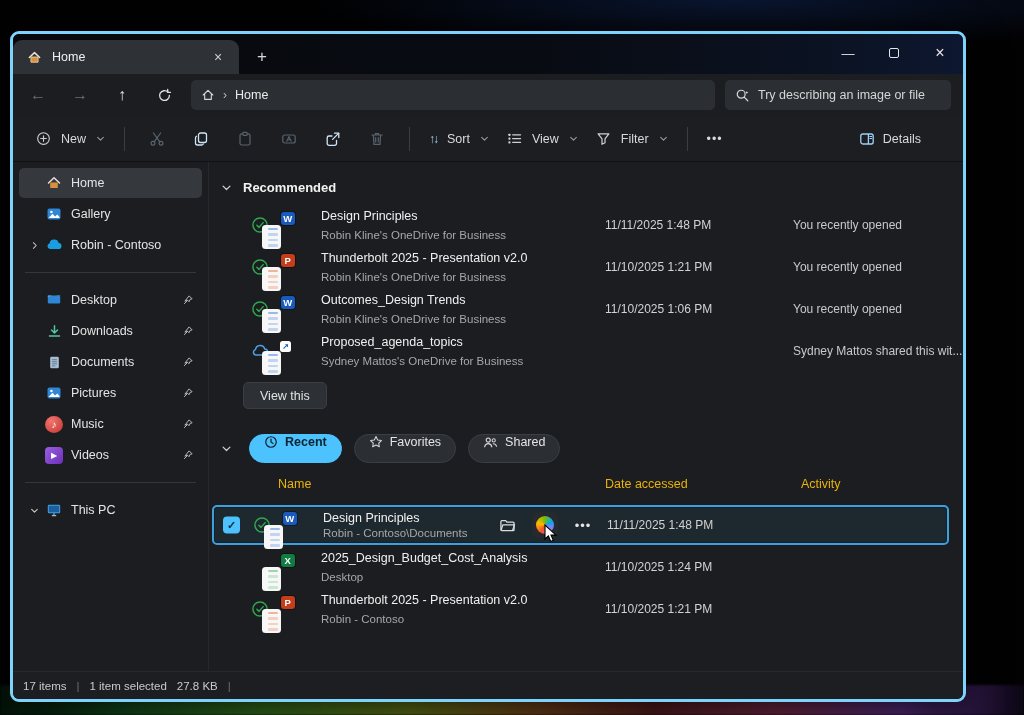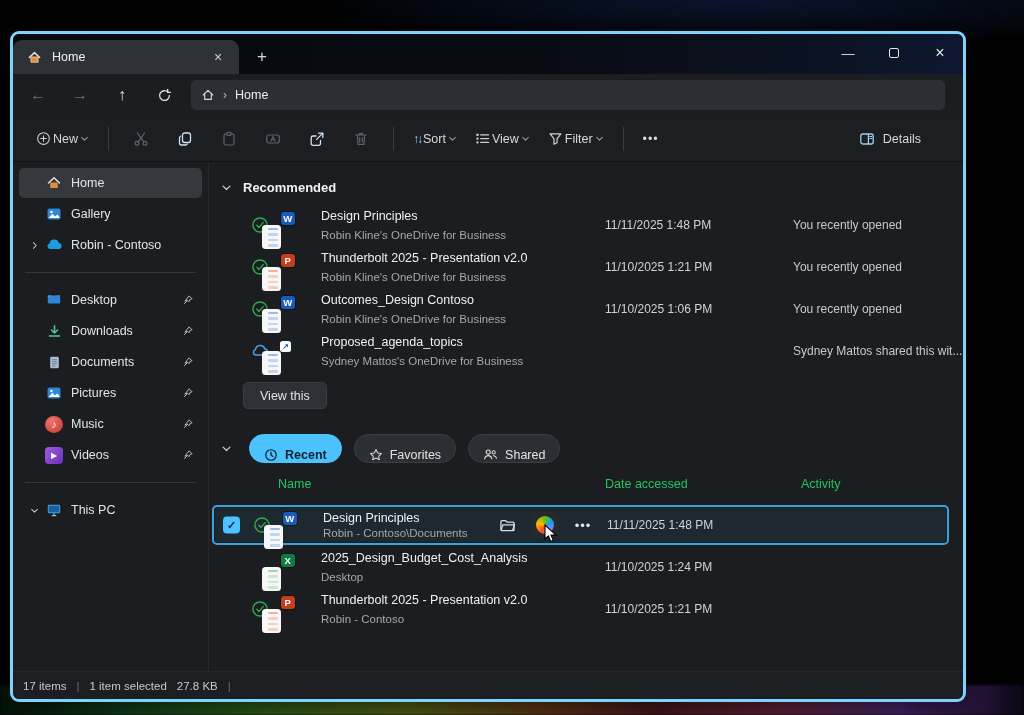--- a/index.html
+++ b/index.html
@@ -37,21 +37,21 @@
   .nav-btn.dim{color:#6b6f74;}
   .addressbar{flex:1;height:30px;background:#2b2e33;border-radius:5px;margin:0 6px 0 4px;
     display:flex;align-items:center;gap:8px;padding:0 10px;}
   .crumb-text{font-size:12.5px;color:#eaeaea;}
   .crumb-sep{color:#b8b8b8;font-size:12px;}
   .searchbox{width:226px;height:30px;background:#2b2e33;border-radius:5px;display:flex;align-items:center;gap:8px;padding:0 10px;}
   .search-ph{font-size:12.5px;color:#d6d6d6;white-space:nowrap;}
   
   .toolbar{height:46px;flex:0 0 46px;background:#1c1e22;display:flex;align-items:center;
     padding:0 14px;border-bottom:1px solid #101114;}
-  .tb-btn{display:flex;align-items:center;gap:2px;padding:6px 9px;border-radius:5px;font-size:12.5px;color:#d9d9d9;}
+  .tb-btn{display:flex;align-items:center;gap:10px;padding:6px 9px;border-radius:5px;font-size:12.5px;color:#d9d9d9;}
   .tb-ic{width:34px;height:32px;display:flex;align-items:center;justify-content:center;border-radius:5px;margin:0 5px;}
   .tb-sep{width:1px;height:24px;background:#3a3d42;margin:0 10px;}
   .tb-spacer{flex:1;}
   .chev{opacity:.8}
   .dimico{opacity:.38}
   .blueico{color:#9fd0f5;}
   .details-btn{display:flex;align-items:center;gap:8px;font-size:12.5px;color:#d9d9d9;padding:6px 10px;margin-right:18px;}
   
   .bodywrap{flex:1;display:flex;min-height:0;}
   .sidebar{width:196px;flex:0 0 196px;padding:5px 4px 0 4px;border-right:1px solid #26282c;overflow:hidden;}
@@ -73,26 +73,26 @@
   .r-status{position:absolute;left:42px;top:50%;transform:translateY(-50%);width:18px;height:18px;}
   .r-fileico{position:absolute;left:72px;top:50%;transform:translateY(-50%);}
   .r-name{position:absolute;left:112px;top:5px;font-size:12.5px;color:#f0f0f0;white-space:nowrap;}
   .r-loc{position:absolute;left:112px;bottom:5px;font-size:11.5px;color:#a7a7a7;white-space:nowrap;}
   .r-date{position:absolute;left:396px;top:50%;transform:translateY(-50%);font-size:12px;color:#d2d2d2;white-space:nowrap;}
   .r-act{position:absolute;left:584px;top:50%;transform:translateY(-50%);font-size:12px;color:#c9c9c9;white-space:nowrap;}
   .viewmore{margin:10px 0 4px 34px;height:27px;padding:0 16px;background:#2d3035;border:1px solid #3a3d42;
     border-radius:5px;font-size:12.5px;color:#e2e2e2;display:inline-flex;align-items:center;}
   
   .pill-row{display:flex;align-items:center;margin:20px 0 2px 0;height:30px;}
-  .pill{height:29px;border-radius:15px;display:flex;align-items:flex-end;gap:7px;padding:0 14px;margin-right:12px;
+  .pill{height:29px;border-radius:15px;display:flex;align-items:flex-start;gap:7px;padding:0 14px;margin-right:12px;
     background:#2b2e33;border:1px solid #3b3e43;font-size:12.5px;color:#e4e4e4;}
   .pill.active{background:#4cc2ff;border-color:#4cc2ff;color:#0b2430;font-weight:bold;}
   
   .thead{position:relative;height:30px;margin-top:10px;}
-  .th{position:absolute;top:4px;font-size:12.5px;color:#22c55e;}
+  .th{position:absolute;top:4px;font-size:12.5px;color:#eab308;}
   .th-name{left:69px;} .th-date{left:396px;} .th-act{left:592px;text-align:right;}
   .file-row{height:40px;position:relative;margin:2px 14px 2px 3px;border-radius:5px;}
   .file-row.sel{background:rgba(76,194,255,.07);border:2px solid #3f9fd8;box-shadow:inset 0 0 0 1px #0c222e;}
   .f-check{position:absolute;left:9px;top:50%;transform:translateY(-50%);width:17px;height:17px;border-radius:4px;
     background:#4cc2ff;color:#0e3044;font-size:11px;display:flex;align-items:center;justify-content:center;font-weight:bold;}
   .f-status{position:absolute;left:39px;top:50%;transform:translateY(-50%);width:18px;height:18px;}
   .f-fileico{position:absolute;left:69px;top:50%;transform:translateY(-50%);}
   .f-name{position:absolute;left:109px;top:4px;font-size:12.5px;color:#f0f0f0;white-space:nowrap;}
   .f-loc{position:absolute;left:109px;bottom:4px;font-size:11.5px;color:#a7a7a7;white-space:nowrap;}
   .f-date{position:absolute;left:393px;top:50%;transform:translateY(-50%);font-size:12px;color:#d2d2d2;white-space:nowrap;}
@@ -155,20 +155,28 @@
           <path d="M11.4 1.6v3h3" fill="none" stroke="#e0e0e0" stroke-width="1.4" stroke-linecap="round" stroke-linejoin="round"></path>
         </svg>
     </div>
     <div class="addressbar">
       <svg width="14" height="14" viewBox="0 0 16 16">
           <path d="M2.5 8L8 2.8 13.5 8M4.2 7.5V13h7.6V7.5" fill="none" stroke="#d6d6d6" stroke-width="1.3" stroke-linecap="round" stroke-linejoin="round"></path>
         </svg>
       <span class="crumb-sep">›</span>
       <span class="crumb-text">Home</span>
     </div>
+    <div class="searchbox">
+      <svg width="15" height="15" viewBox="0 0 16 16">
+          <circle cx="6.6" cy="6.6" r="4.2" fill="none" stroke="#d8d8d8" stroke-width="1.3"></circle>
+          <path d="M9.8 9.8L13.6 13.6" stroke="#d8d8d8" stroke-width="1.3" stroke-linecap="round"></path>
+          <path d="M12.6 3.2l.5 1.1 1.1.5-1.1.5-.5 1.1-.5-1.1-1.1-.5 1.1-.5z" fill="#d8d8d8"></path>
+        </svg>
+      <span class="search-ph">Try describing an image or file</span>
+    </div>
   </div>
 
   <div class="toolbar">
     <div class="tb-btn">
       <svg width="15" height="15" viewBox="0 0 16 16">
           <circle cx="8" cy="8" r="6.2" fill="none" stroke="#cfcfcf" stroke-width="1.2"></circle>
           <path d="M8 5v6M5 8h6" stroke="#cfcfcf" stroke-width="1.2" stroke-linecap="round"></path>
         </svg>
       <span>New</span>
       <svg class="chev" width="9" height="9" viewBox="0 0 16 16">
@@ -472,21 +480,21 @@
         </span>
         <span class="r-fileico fico">
           <span class="page">
               <i style="background:#9cb8e8;"></i>
               <i style="background:#c3d4f0;"></i>
               <i style="background:#c3d4f0;"></i>
               <i style="background:#c3d4f0;"></i>
             </span>
           <span class="badge" style="background:#185abd;">W</span>
         </span>
-        <span class="r-name">Outcomes_Design Contoso</span>
+        <span class="r-name">Outcomes_Design Trends</span>
         <span class="r-loc">Robin Kline's OneDrive for Business</span>
         <span class="r-date">11/10/2025 1:06 PM</span>
         <span class="r-act">You recently opened</span>
       </div>
       
       <div class="rec-row">
         <span class="r-status">
           <svg width="18" height="18" viewBox="0 0 16 16">
               <path d="M4.6 11.6h7.2a2.7 2.7 0 0 0 .4-5.4A4.2 4.2 0 0 0 4 6.7a2.5 2.5 0 0 0 .6 4.9z" fill="none" stroke="#4ba0e8" stroke-width="1.3"></path>
             </svg>

